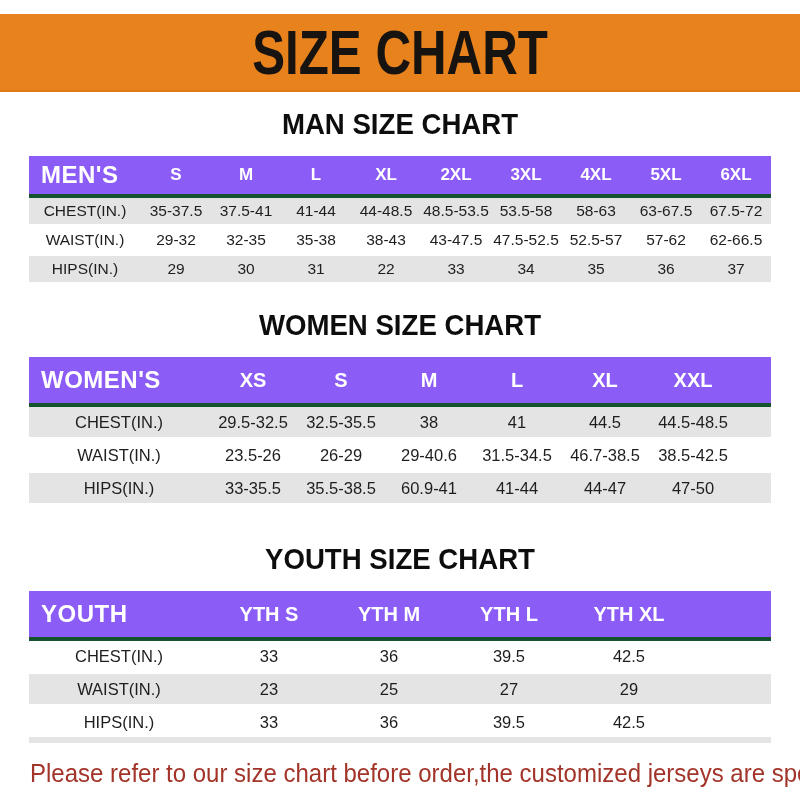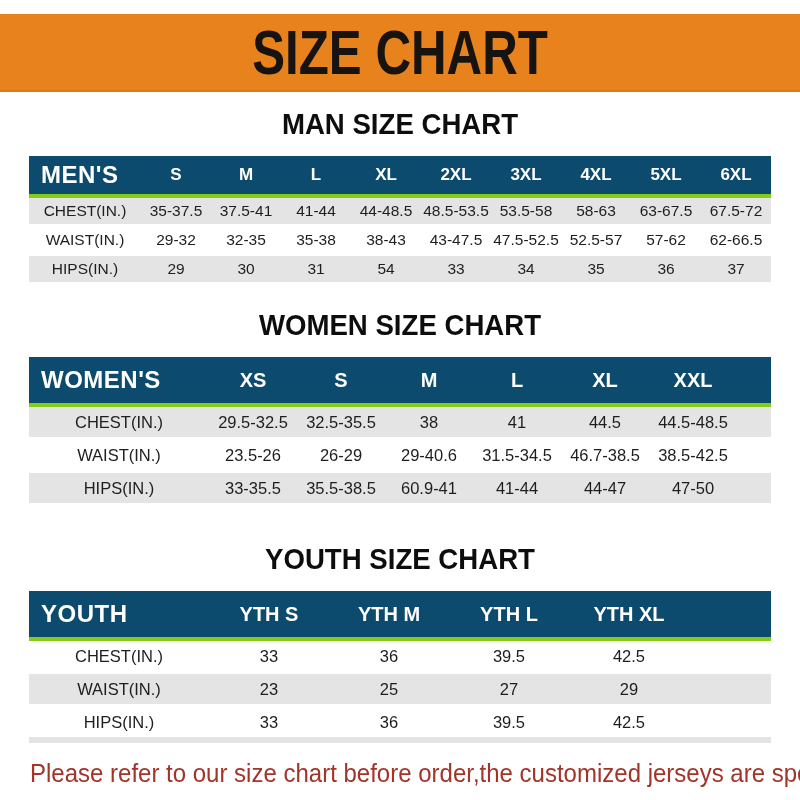--- a/index.html
+++ b/index.html
@@ -48,25 +48,25 @@
   .heading-women { margin-top: 23px; margin-bottom: 15px; }
   .heading-youth { margin-top: 36px; margin-bottom: 15px; }
   
   .size-table {
     border-collapse: collapse;
     table-layout: fixed;
     width: 742px;
     margin: 0 auto;
   }
   .size-table th {
-    background: #0c4a6e;
+    background: #8b5cf6;
     color: #ffffff;
     font-weight: bold;
     text-align: center;
-    border-bottom: 4px solid #84cc16;
+    border-bottom: 4px solid #14532d;
     font-size: 17px;
     overflow: hidden;
     white-space: nowrap;
   }
   .size-table.men th { height: 36px; }
   .size-table.women th, .size-table.youth th { height: 44px; font-size: 20px; }
   .size-table th.label-cell {
     text-align: left;
     padding-left: 12px;
     font-size: 24px;
@@ -164,21 +164,21 @@
             <td>47.5-52.5</td>
             <td>52.5-57</td>
             <td>57-62</td>
             <td>62-66.5</td>
           </tr>
           <tr class="alt">
             <td class="label-cell-td">HIPS(IN.)</td>
             <td>29</td>
             <td>30</td>
             <td>31</td>
-            <td>54</td>
+            <td>22</td>
             <td>33</td>
             <td>34</td>
             <td>35</td>
             <td>36</td>
             <td>37</td>
           </tr>
         </tbody>
     </table>
   </section>
 

